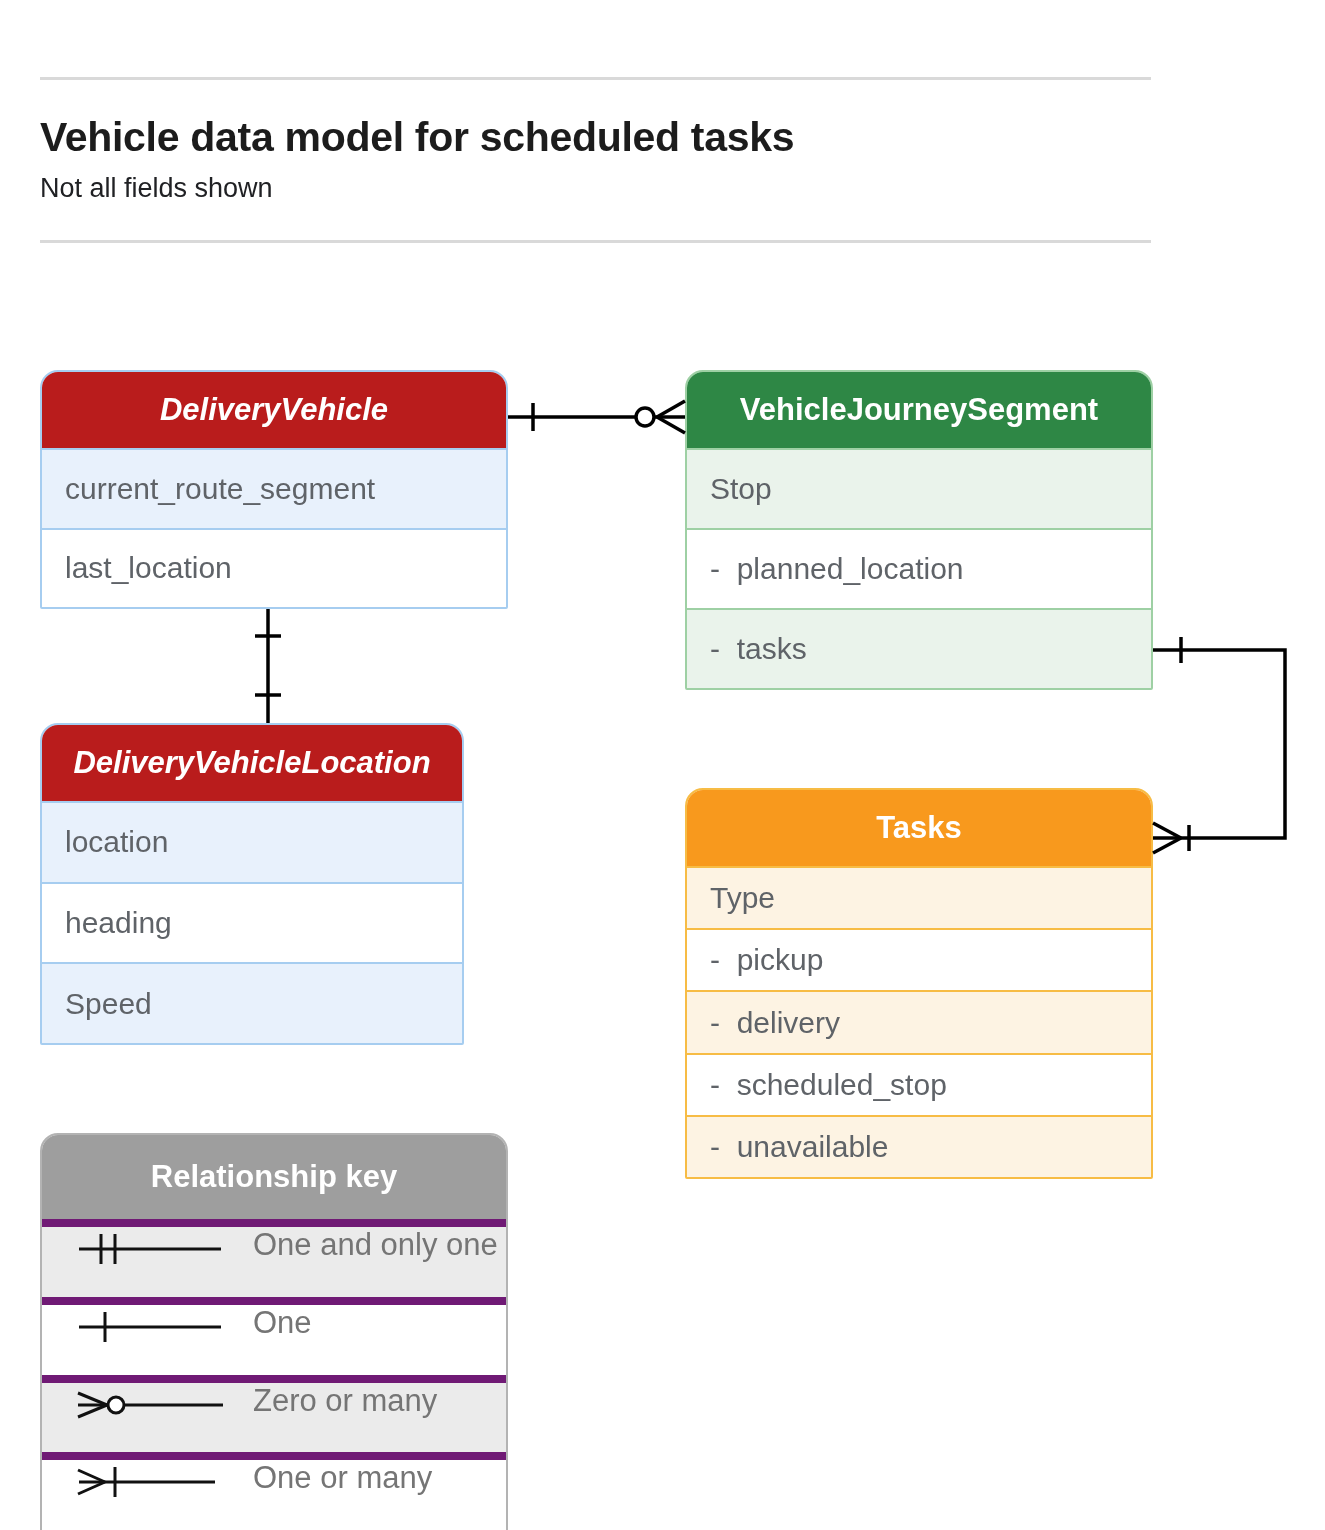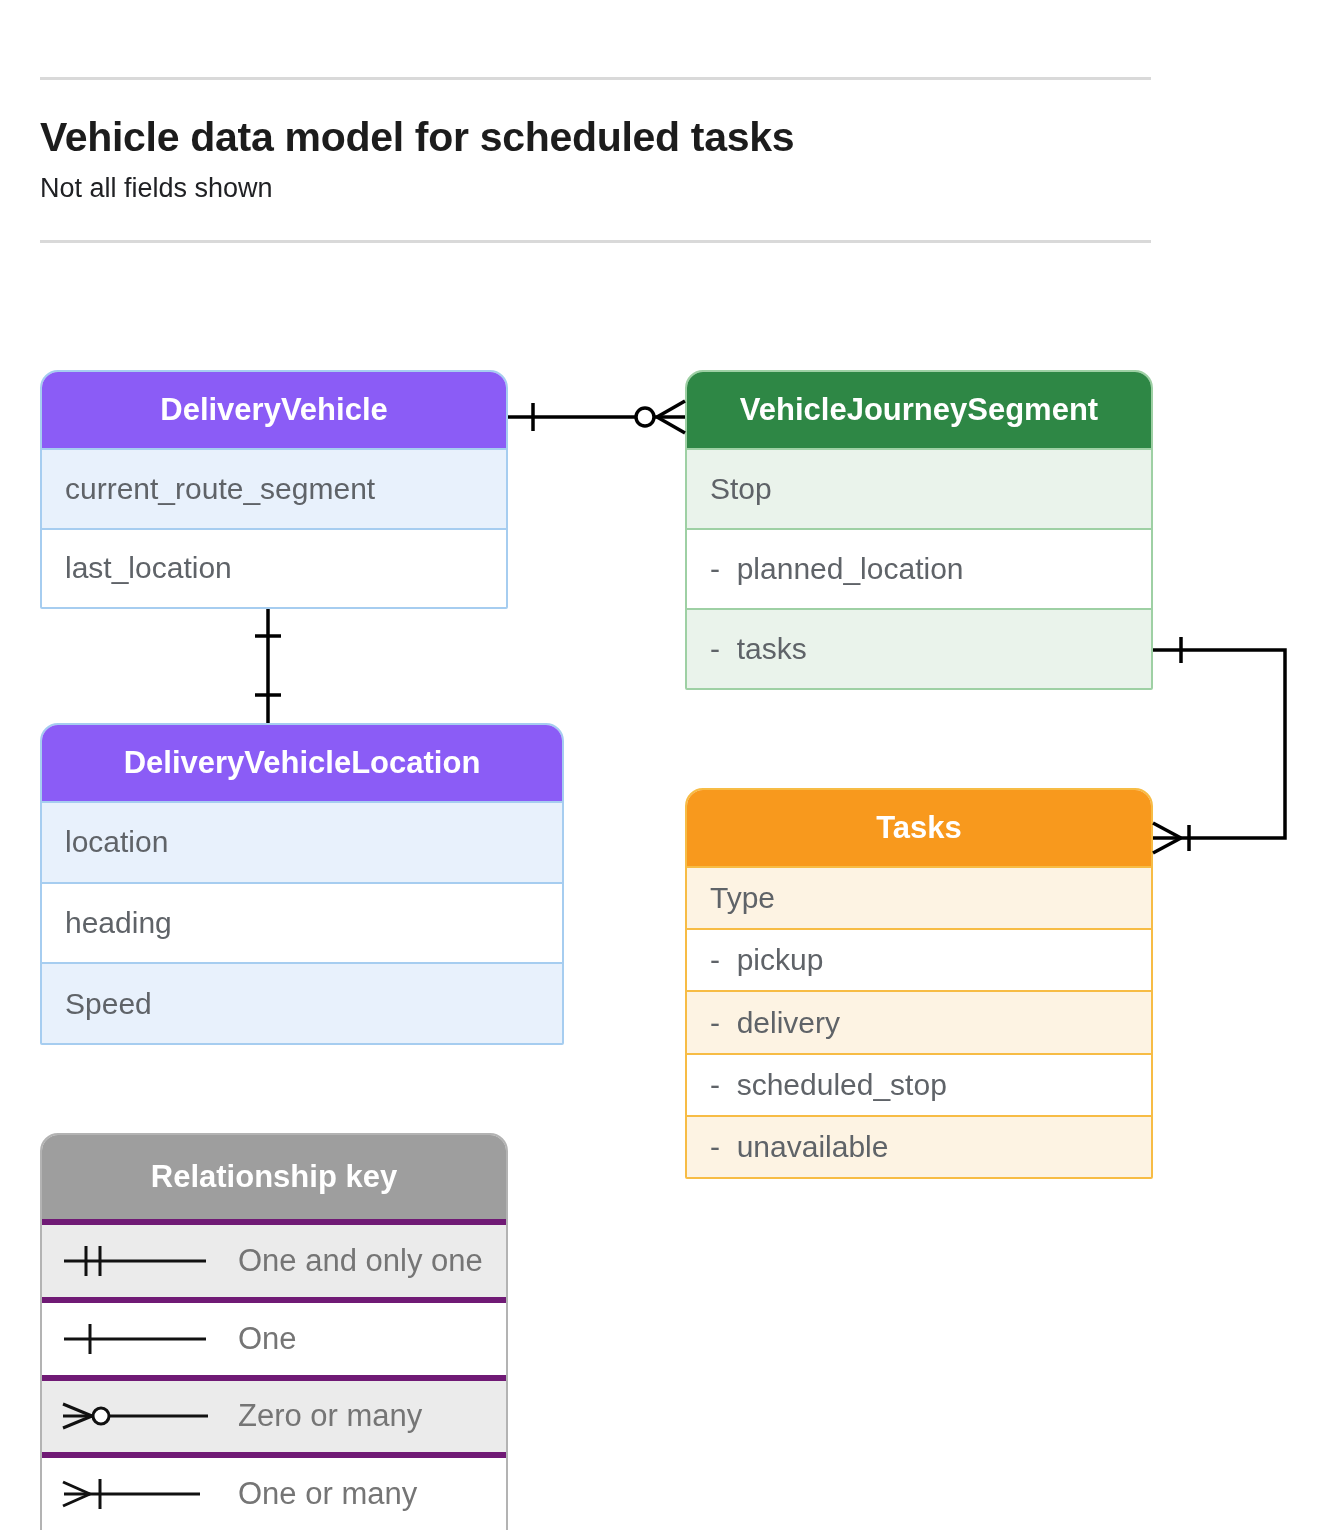--- a/index.html
+++ b/index.html
@@ -23,42 +23,42 @@
   }
   .ehead {
     flex:0 0 76px; display:flex; align-items:center; justify-content:center;
     color:#ffffff; font-size:31px; font-weight:700;
   }
   .erow {
     flex:1 1 0; display:flex; align-items:center; padding-left:23px;
     font-size:30px; color:#5f6368; white-space:pre; border-top:2px solid; background:#ffffff;
   }
   .ebox.blue   { border-color:#a6cdf0; }
-  .ebox.blue   .ehead { background:#8b5cf6; }
+  .ebox.blue   .ehead { background:#b91c1c;font-style:italic; }
   .ebox.blue   .erow  { border-color:#a6cdf0; }
   .ebox.blue   .erow:nth-child(even) { background:#e8f1fc; }
   .ebox.green  { border-color:#9ed0a4; }
   .ebox.green  .ehead { background:#2e8745; }
   .ebox.green  .erow  { border-color:#9ed0a4; }
   .ebox.green  .erow:nth-child(even) { background:#eaf3eb; }
   .ebox.orange { border-color:#f7bc45; }
   .ebox.orange .ehead { background:#f8991d; }
   .ebox.orange .erow  { border-color:#f7bc45; }
   .ebox.orange .erow:nth-child(even) { background:#fdf3e3; }
   .ebox.gray   { border-color:#b3b3b3; }
   .ebox.gray   .ehead { background:#9e9e9e; flex-basis:84px; }
 
   #entity-delivery-vehicle          { left:40px;  top:330px;  width:468px; height:239px; }
   #entity-vehicle-journey-segment   { left:685px; top:330px;  width:468px; height:320px; }
-  #entity-delivery-vehicle-location { left:40px;  top:683px;  width:524px; height:322px; }
+  #entity-delivery-vehicle-location { left:40px;  top:683px;  width:424px; height:322px; }
   #entity-tasks                     { left:685px; top:748px;  width:468px; height:391px; }
   #legend-box                       { left:40px;  top:1093px; width:468px; height:399px; }
 
   
-  .lrow { flex:1 1 0; display:flex; align-items:center; padding-left:20px; border-top:6px solid #701a75; background:#fff; }
+  .lrow { flex:1 1 0; display:flex; align-items:flex-start; padding-left:35px; border-top:8px solid #701a75; background:#fff; }
   .ebox.gray .lrow:nth-child(even) { background:#ebebeb; }
   .lrow .sym { flex:0 0 150px; }
   .lrow .llabel { font-size:31px; color:#757575; margin-left:26px; white-space:pre; }
 
   .connector-layer { position:absolute; left:0; top:0; pointer-events:none; }
   .sym svg, .connector-layer { display:block; }
 </style>
 </head>
 <body>
 

